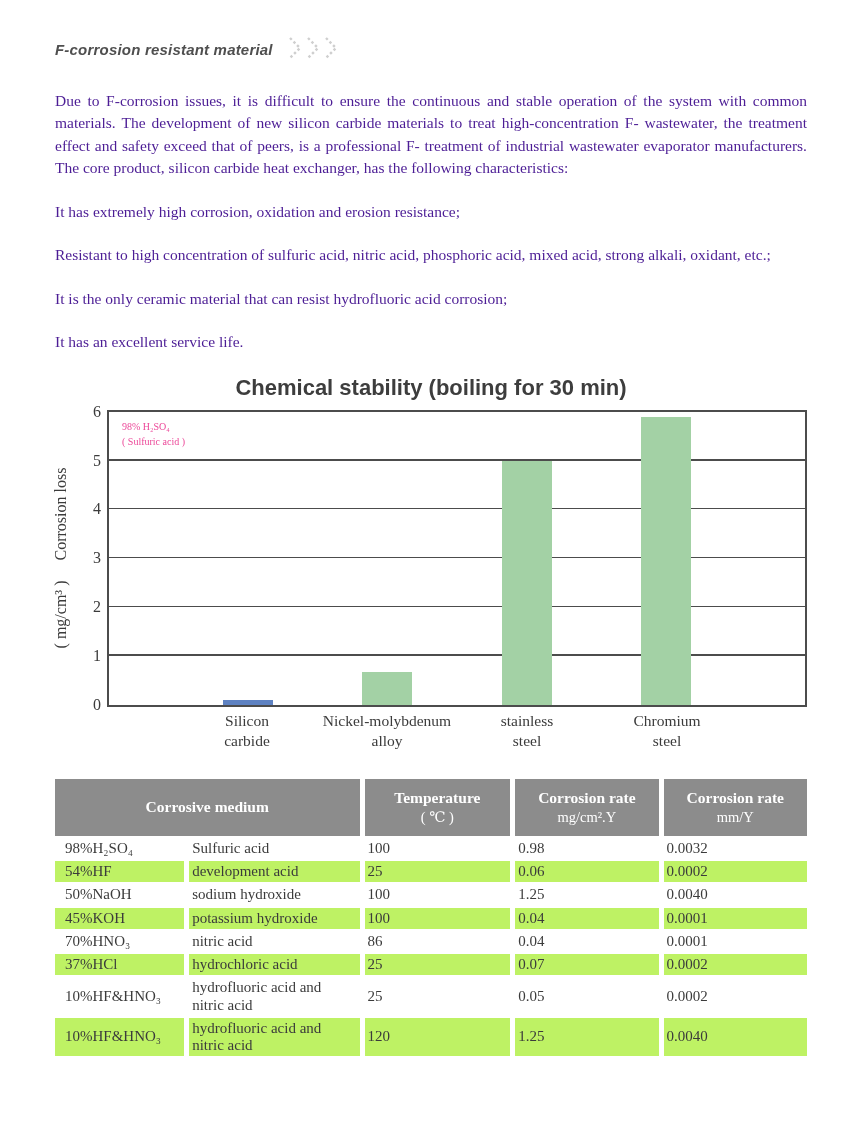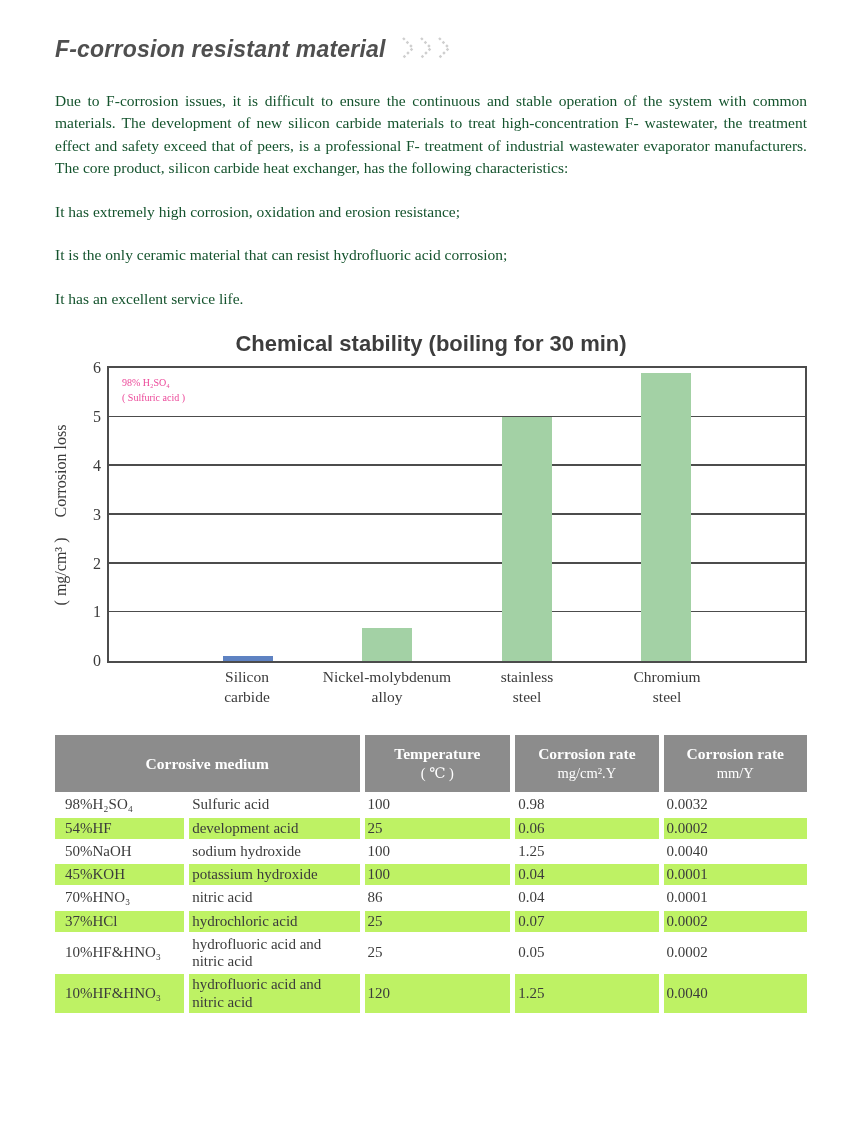--- a/index.html
+++ b/index.html
@@ -9,28 +9,28 @@
     font-family:"Liberation Serif","DejaVu Serif",serif;
     color:#3b3b3b;
   }
   .page { padding:34px 52px 0 55px; }
 
   
   .doc-header { display:flex; align-items:center; gap:14px; margin-bottom:26px; }
   .doc-title {
     font-family:"Liberation Sans","DejaVu Sans",sans-serif;
     font-style:italic; font-weight:bold;
-    font-size:23px; color:#4f4f4f; letter-spacing:0.2px;
+    font-size:15px; color:#4f4f4f; letter-spacing:0.2px;
   }
   .chevrons { display:inline-block; margin-top:2px; }
 
   
   .paragraphs p {
     font-size:15.5px; line-height:1.45; text-align:justify;
-    margin:0 0 21px 0; color:#14532d;
+    margin:0 0 21px 0; color:#4c1d95;
   }
 
   
   .chart-section { margin-top:2px; }
   .chart-title {
     font-family:"Liberation Sans","DejaVu Sans",sans-serif;
     font-weight:bold; font-size:22px; color:#3d3d3d;
     text-align:center; margin-bottom:9px;
   }
   .chart-wrap { position:relative; margin-left:52px; width:700px; }
@@ -89,20 +89,21 @@
           <path d="M21 2 L31 12 L21 22"></path>
           <path d="M39 2 L49 12 L39 22"></path>
         </g>
       </svg>
     </span>
   </div>
 
   <div class="paragraphs">
     <p>Due to F-corrosion issues, it is difficult to ensure the continuous and stable operation of the system with common materials. The development of new silicon carbide materials to treat high-concentration F- wastewater, the treatment effect and safety exceed that of peers, is a professional F- treatment of industrial wastewater evaporator manufacturers. The core product, silicon carbide heat exchanger, has the following characteristics:</p>
     <p>It has extremely high corrosion, oxidation and erosion resistance;</p>
+    <p>Resistant to high concentration of sulfuric acid, nitric acid, phosphoric acid, mixed acid, strong alkali, oxidant, etc.;</p>
     <p>It is the only ceramic material that can resist hydrofluoric acid corrosion;</p>
     <p>It has an excellent service life.</p>
   </div>
 
   <div class="chart-section">
     <div class="chart-title">Chemical stability (boiling for 30 min)</div>
     <div class="chart-wrap">
       <div class="y-axis-label">
         <span>( mg/cm³ )</span>
         <span>Corrosion loss</span>

